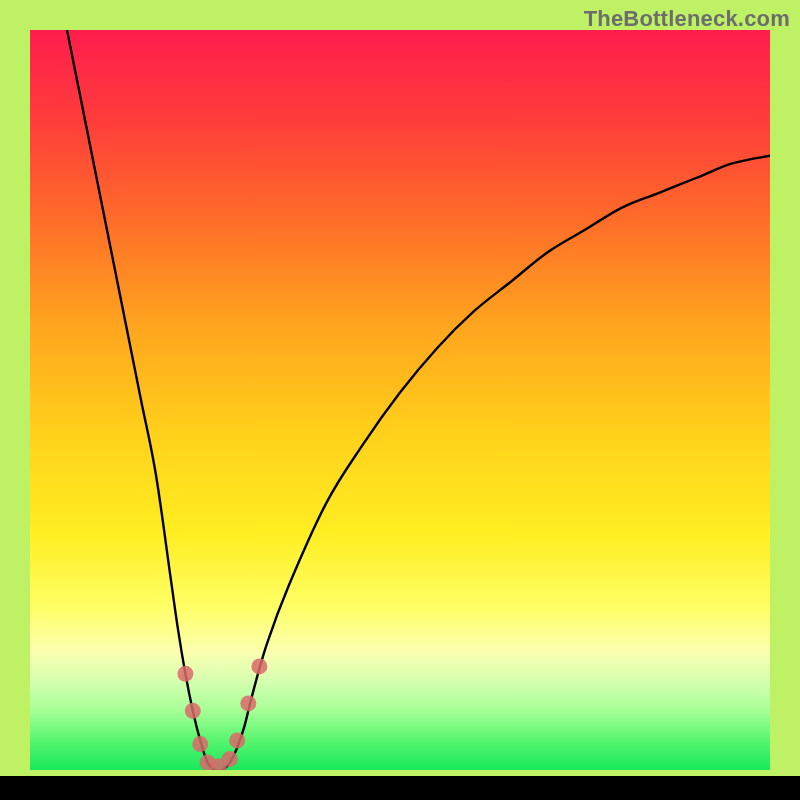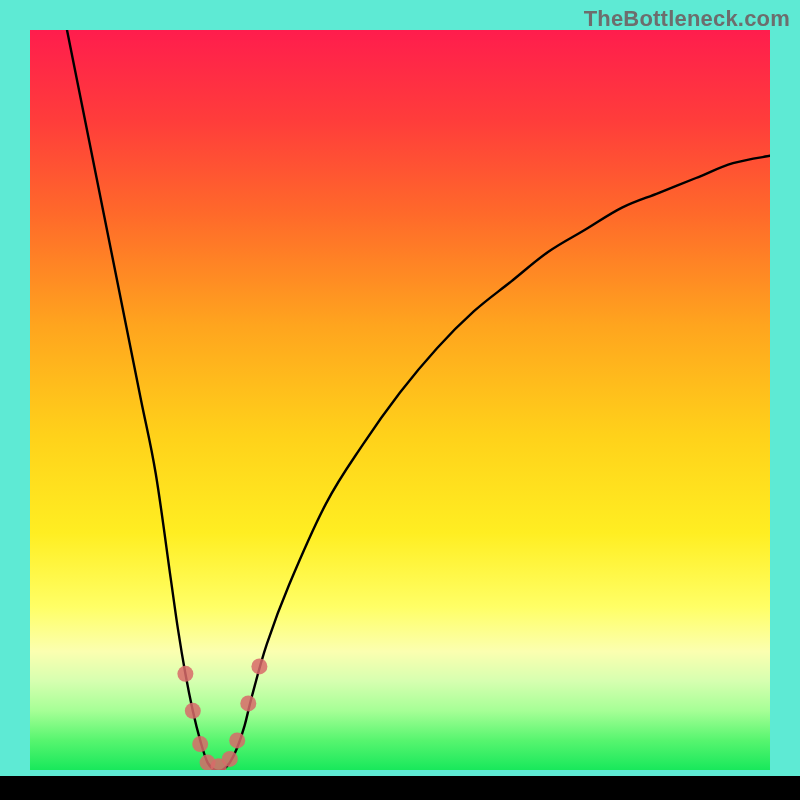--- a/index.html
+++ b/index.html
@@ -7,21 +7,21 @@
     padding: 0;
     width: 800px;
     height: 800px;
     background: #000;
     overflow: hidden;
   }
   .frame {
     position: relative;
     width: 800px;
     height: 776px;
-    background: #5eead4;
+    background: #bef264;
   }
   .plot-area {
     position: absolute;
     left: 30px;
     top: 30px;
     width: 740px;
     height: 740px;
     background: linear-gradient(to bottom,
       #ff1d4d 0%,
       #ff3c3b 12%,

